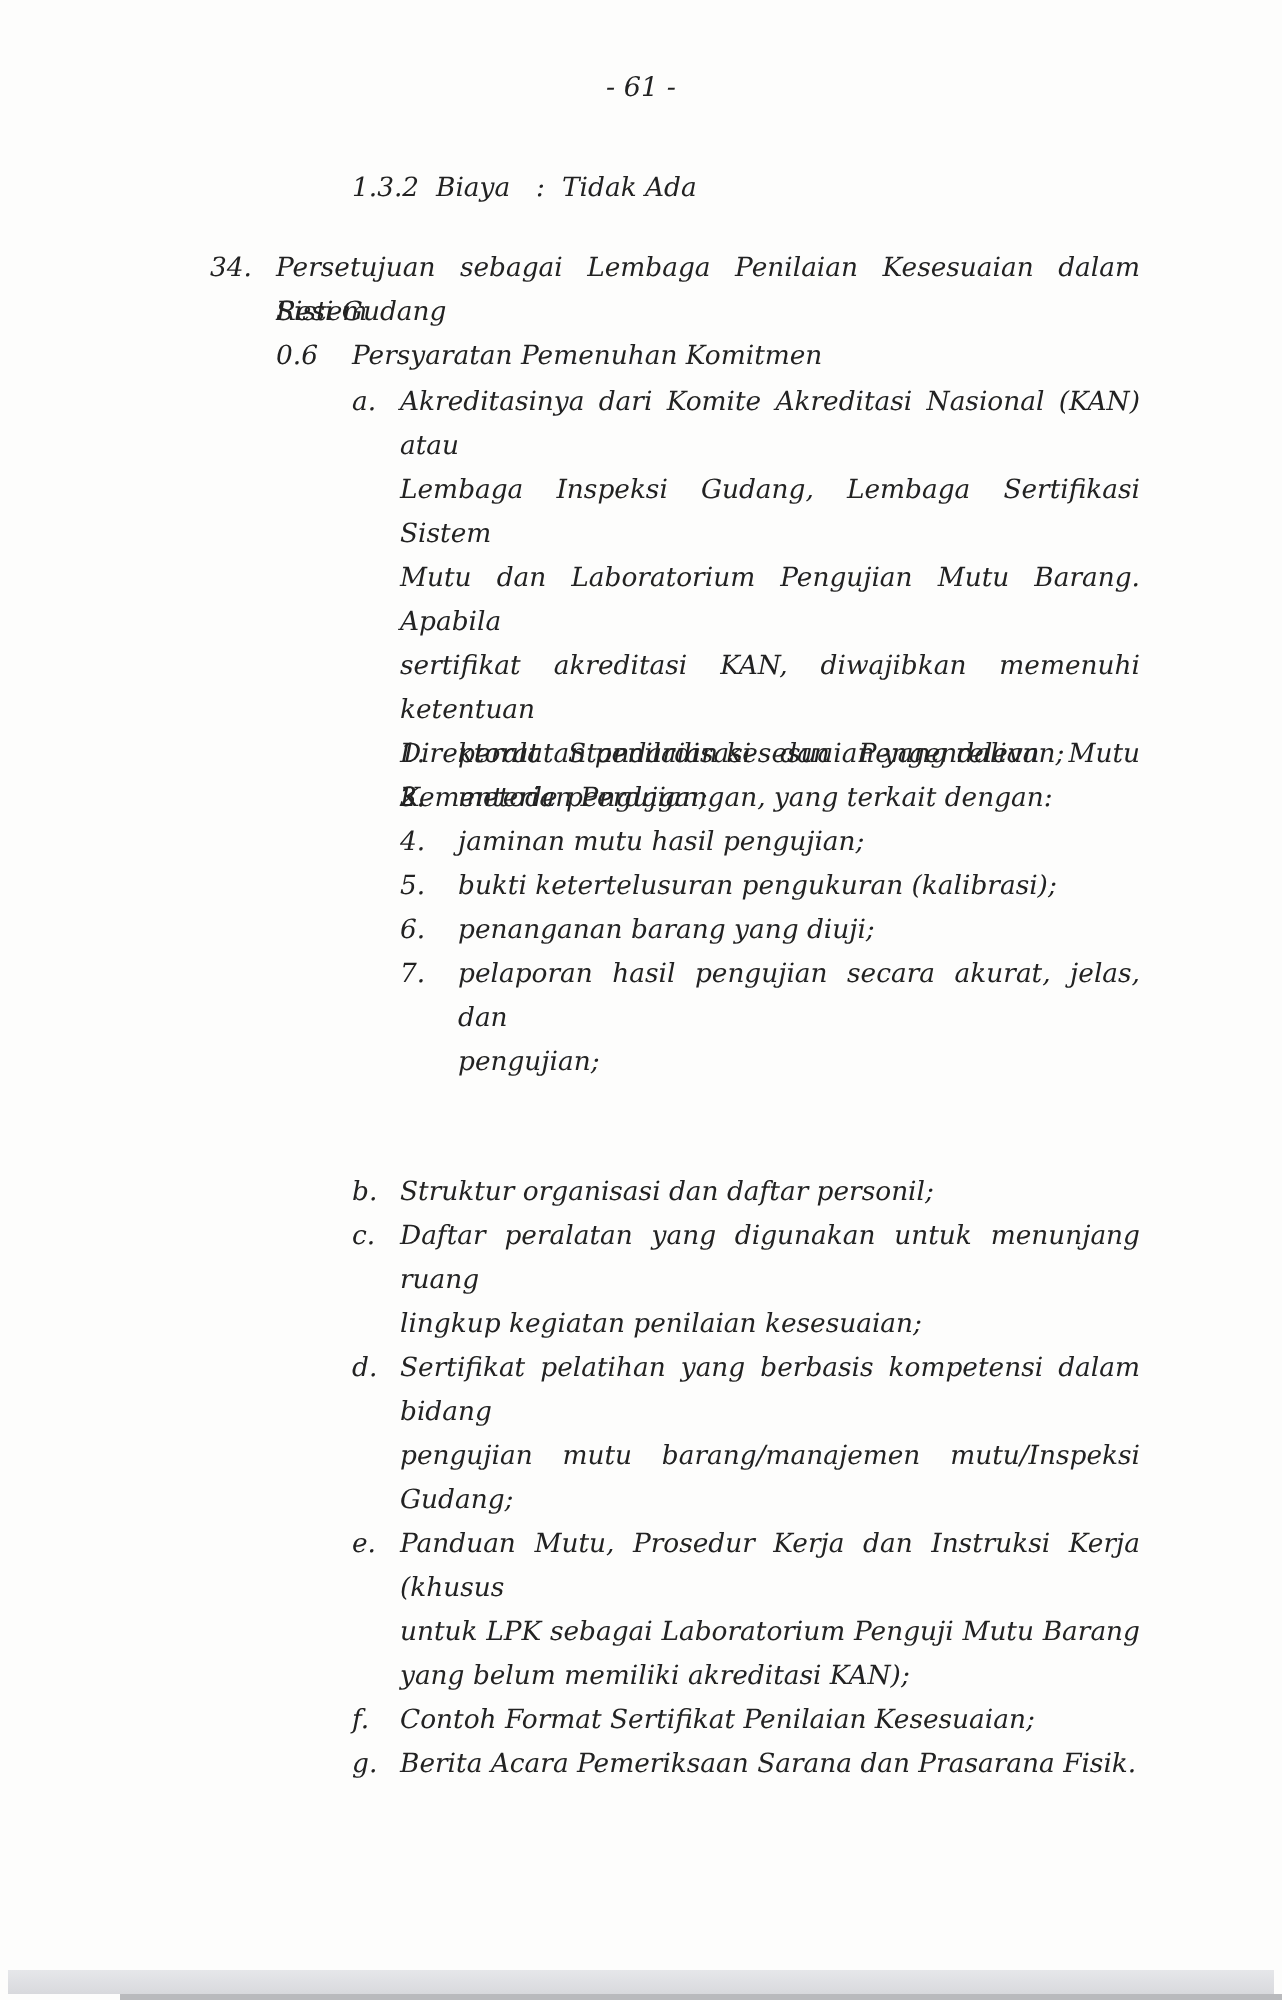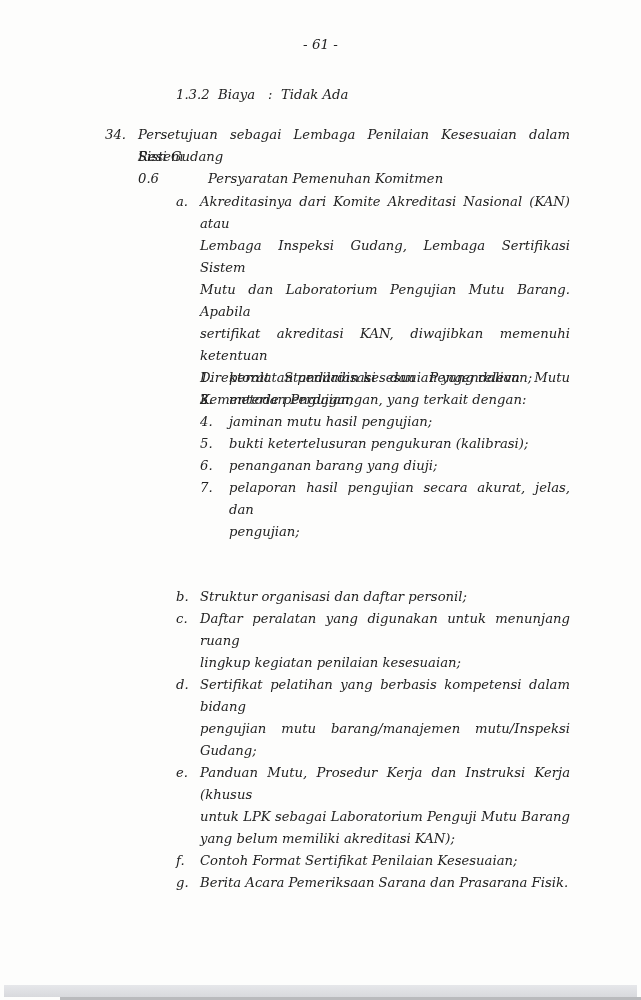--- a/index.html
+++ b/index.html
@@ -33,21 +33,21 @@
   <div class="line" style="top:84px; left:176px;">1.3.2</div>
   <div class="line" style="top:84px; left:218px;">Biaya</div>
   <div class="line" style="top:84px; left:268px;">:</div>
   <div class="line" style="top:84px; left:281px;">Tidak Ada</div>
 
   <div class="line" style="top:124px; left:105px;">34.</div>
   <div class="line just" style="top:124px; left:138px; width:432px;">Persetujuan sebagai Lembaga Penilaian Kesesuaian dalam Sistem</div>
   <div class="line" style="top:146px; left:138px;">Resi Gudang</div>
 
   <div class="line" style="top:168px; left:138px;">0.6</div>
-  <div class="line" style="top:168px; left:176px;margin-left:32px;">Persyaratan Pemenuhan Komitmen</div>
+  <div class="line" style="top:168px; left:176px;">Persyaratan Pemenuhan Komitmen</div>
 
   <div class="line" style="top:191px; left:176px;">a.</div>
   <div class="blk" style="top:191px; left:200px; width:370px;">
     <div class="row just">Akreditasinya dari Komite Akreditasi Nasional (KAN) atau</div>
     <div class="row just">Lembaga Inspeksi Gudang, Lembaga Sertifikasi Sistem</div>
     <div class="row just">Mutu dan Laboratorium Pengujian Mutu Barang. Apabila</div>
     <div class="row just">sertifikat akreditasi KAN, diwajibkan memenuhi ketentuan</div>
     <div class="row just">Direktorat Standardisasi dan Pengendalian Mutu</div>
     <div class="row">Kementerian Perdagangan, yang terkait dengan:</div>
   </div>

